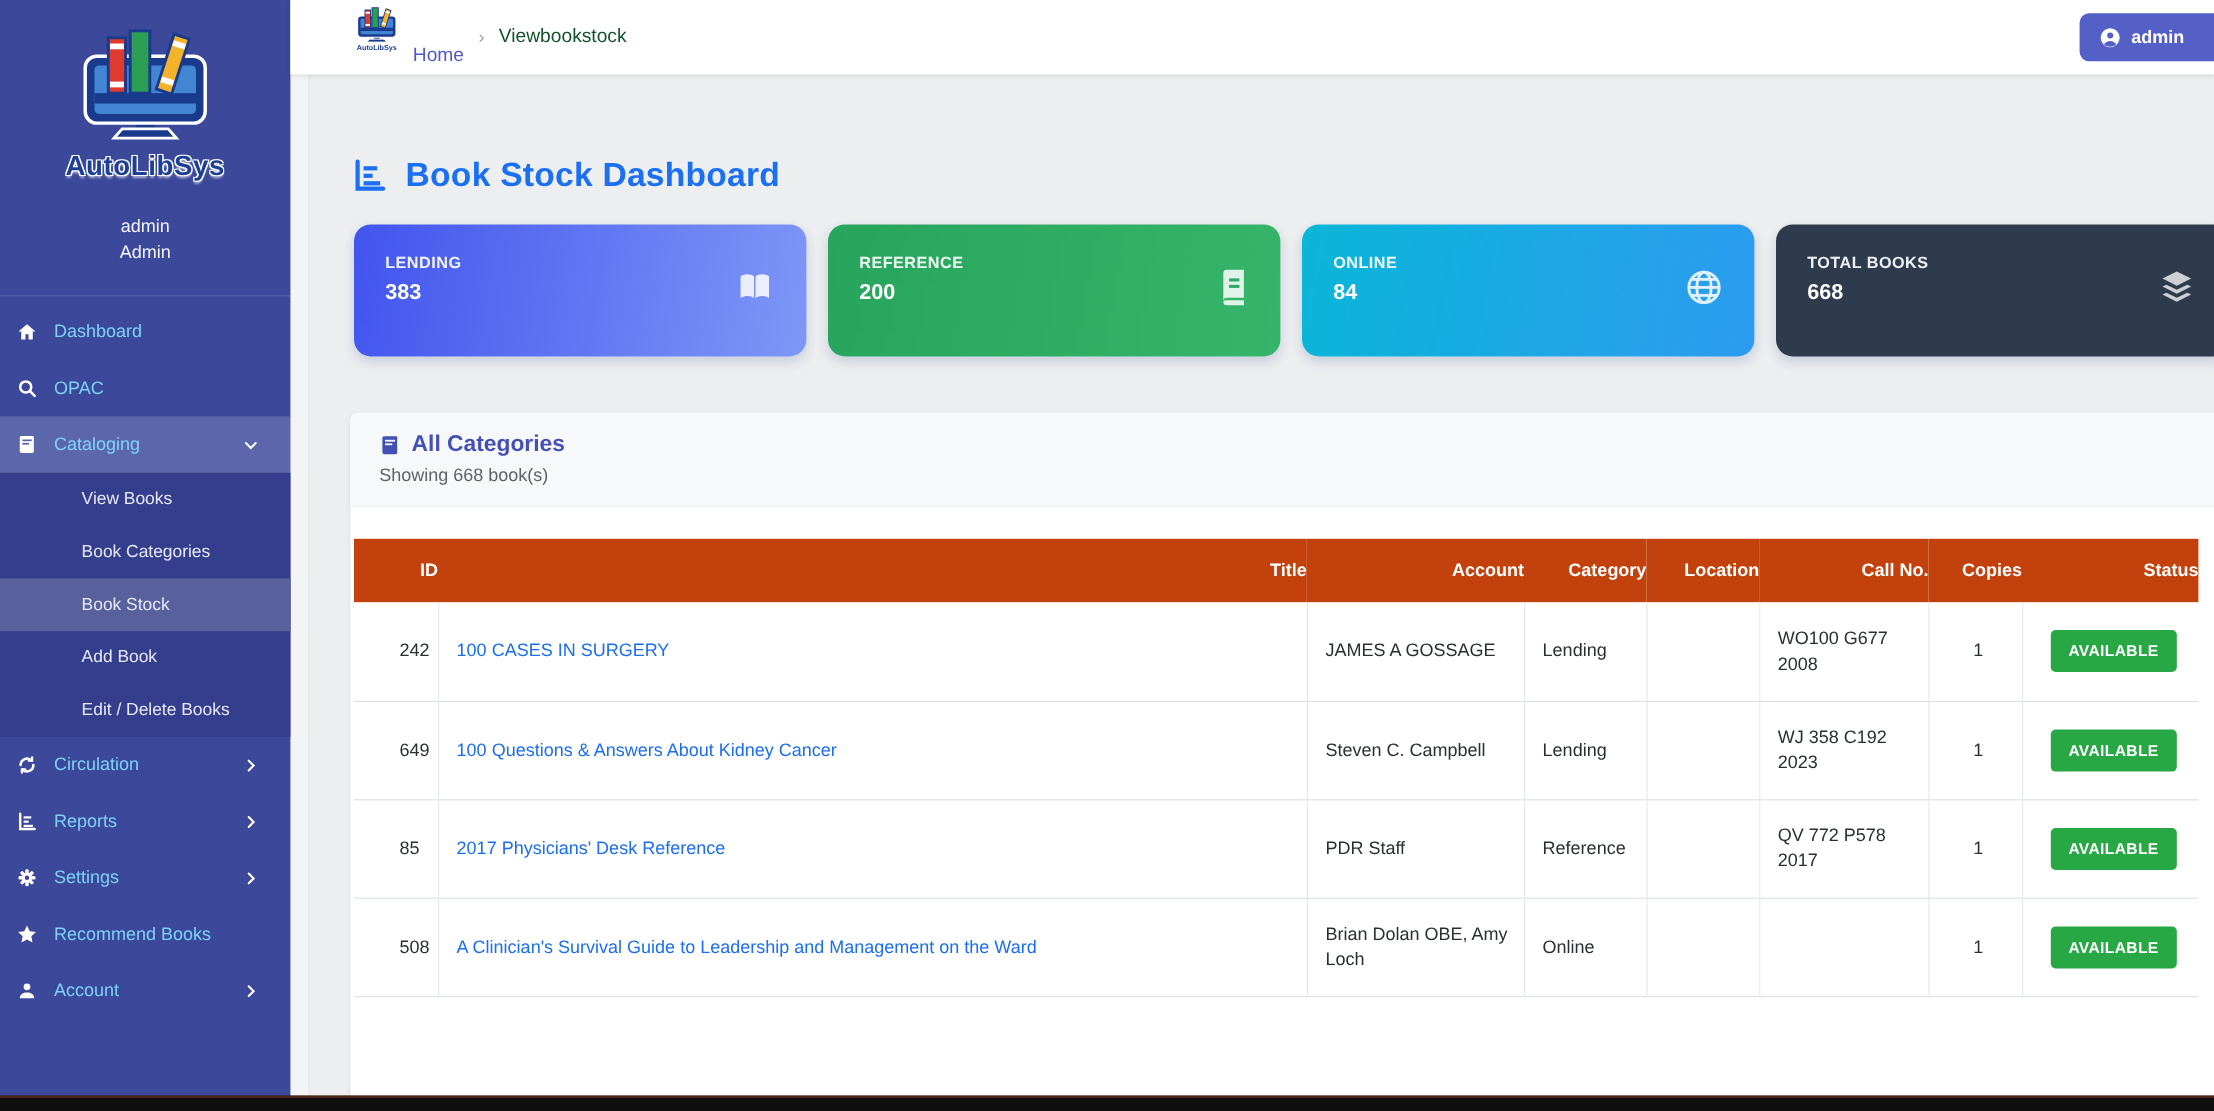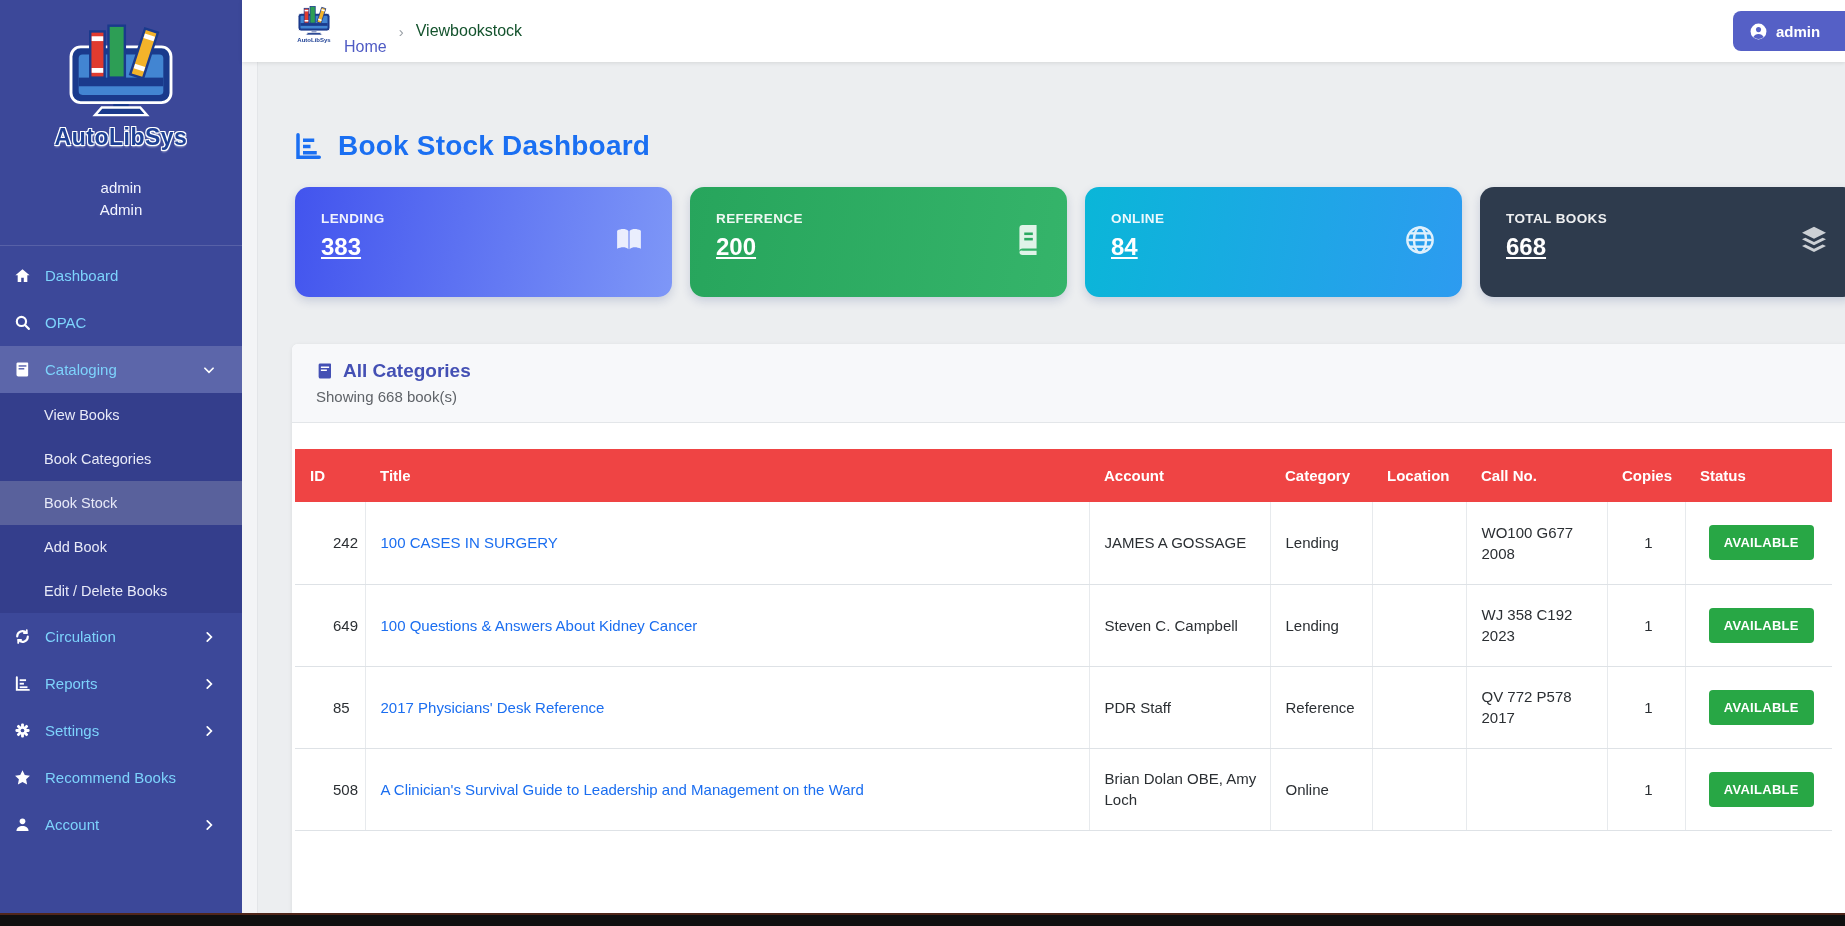--- a/index.html
+++ b/index.html
@@ -15,21 +15,21 @@
   .brand-name { font-size:23px; font-weight:800; color:#1e4094; letter-spacing:.5px; margin-top:2px;
     text-shadow:-1px -1px 0 #fff, 1px -1px 0 #fff, -1px 1px 0 #fff, 1px 1px 0 #fff, 0 2px 2px rgba(255,255,255,.6); }
   .profile { text-align:center; margin-top:26px; font-size:15px; line-height:22px; color:#f2f4ff; }
   .nav { margin-top:24px; border-top:1px solid rgba(255,255,255,.14); padding-top:6px; }
   .nav-item { position:relative; height:47px; display:flex; align-items:center; padding-left:14px;
               font-size:15px; color:#7dd3fc; cursor:pointer; }
   .nav-item .ic { width:17px; height:17px; margin-right:14px; display:inline-flex; }
   .nav-item .chev { position:absolute; right:26px; top:50%; transform:translateY(-50%); display:flex; }
   .nav-item.hl { background:rgba(255,255,255,.17); }
   .subgroup { background:#343e8c; }
-  .sub-item { height:44px; display:flex; align-items:center; padding-left:44px; font-size:14.5px; color:#e8eaf8; cursor:pointer; }
+  .sub-item { height:44px; display:flex; align-items:center; padding-left:68px; font-size:14.5px; color:#e8eaf8; cursor:pointer; }
   .sub-item.active { background:#59619c; }
 
   
   .topbar { position:absolute; left:242px; top:0; width:1603px; height:62px; background:#ffffff;
             box-shadow:0 1px 4px rgba(0,0,0,.10); z-index:6; }
   .minilogo { position:absolute; left:46px; top:4px; width:52px; text-align:center; }
   .minilogo svg { width:38px; height:32px; }
   .minilogo-text { font-size:6px; font-weight:800; color:#1e4094; margin-top:-3px; }
   .crumbs { position:absolute; left:102px; top:0; height:62px; display:flex; align-items:center; gap:12px; font-size:16px; }
   .crumb-home { color:#4f5bc4; cursor:pointer;margin-top:31px; }
@@ -41,41 +41,41 @@
 
   
   .page-title { position:absolute; left:293px; top:102px; display:flex; align-items:center; gap:15px; z-index:2;margin-top:28px; }
   .page-title svg { width:30px; height:30px; }
   .page-title .t { font-size:28px; font-weight:800; color:#1a6ff2; letter-spacing:.2px; }
 
   .cards { position:absolute; left:295px; top:187px; display:flex; gap:18px; z-index:2; }
   .card { position:relative; width:377px; height:110px; border-radius:14px; color:#fff;
           padding:24px 26px; box-shadow:0 4px 10px rgba(40,60,120,.18); cursor:pointer; }
   .card .lbl { font-size:13.5px; font-weight:700; letter-spacing:.4px; opacity:.92; }
-  .card .val { font-size:24px; font-weight:800; margin-top:7px;text-decoration:underline; }
+  .card .val { font-size:18px; font-weight:800; margin-top:7px; }
   .card .cic { position:absolute; right:26px; top:50%; transform:translateY(-50%); opacity:.85; }
   .card.lending   { background:linear-gradient(100deg,#4254ee 0%,#7e97f7 100%); }
   .card.reference { background:linear-gradient(100deg,#27a55c 0%,#35b46a 100%); }
   .card.online    { background:linear-gradient(100deg,#0ab6d8 0%,#2d9bf0 100%); }
   .card.total     { background:#2e3b4d; }
 
   .panel { position:absolute; left:292px; top:344px; width:1600px; height:575px; background:#fff;
            border-radius:6px 6px 0 0; box-shadow:0 1px 4px rgba(0,0,0,.08); z-index:2; }
   .panel-head { height:79px; background:#f7f8fa; border-bottom:1px solid #e3e6e9;
                 border-radius:6px 0 0 0; padding:16px 0 0 24px; }
   .panel-title { display:flex; align-items:center; gap:9px; font-size:19px; font-weight:700; color:#4450b4; }
   .panel-title svg { width:18px; height:18px; }
   .panel-sub { font-size:15px; color:#5f6368; margin-top:6px; margin-left:0; }
   .panel-body { padding:26px 0 0 3px; }
 
   table.books { border-collapse:collapse; table-layout:fixed; width:1537px; font-size:15px; }
   table.books col.c-id{width:70px} table.books col.c-title{width:724px} table.books col.c-author{width:181px}
   table.books col.c-cat{width:102px} table.books col.c-loc{width:94px} table.books col.c-call{width:141px}
   table.books col.c-cop{width:78px} table.books col.c-status{width:147px}
-  table.books thead th { background:#ef4444; color:#fff; font-weight:700; height:53px; text-align:left;
+  table.books thead th { background:#c2410c; color:#fff; font-weight:700; height:53px; text-align:right;
                          padding-left:15px; }
   th.h-id { padding-left:38px; }
   th.h-copies, th.h-status { text-align:center; padding-left:0; }
   table.books tbody td { height:82px; border-bottom:1px solid #dee2e6; border-left:1px solid #e7eaed;
                          padding:6px 10px 6px 15px; vertical-align:middle; color:#2b2f33; line-height:21px;
                          background:#fff; }
   table.books tbody td:first-child { border-left:none; padding-left:38px; }
   table.books tbody tr:first-child td { border-top:none; }
   td.c-copies { text-align:center; padding-left:0; }
   td.c-status { text-align:center; padding-left:0; }

